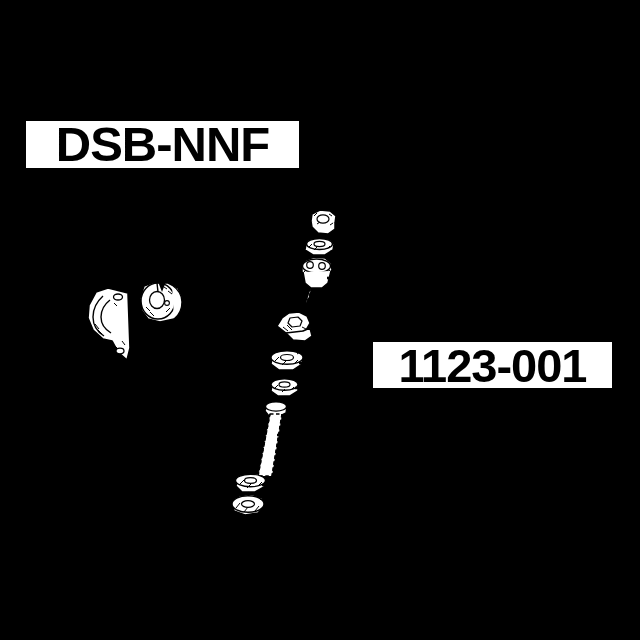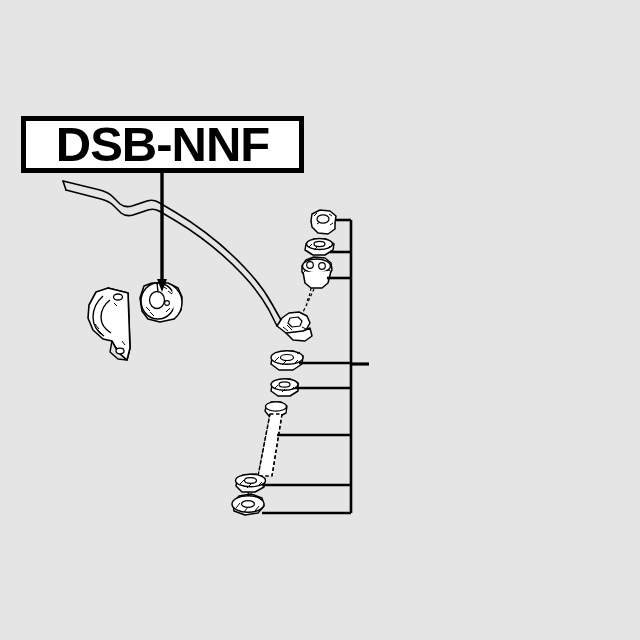--- a/index.html
+++ b/index.html
@@ -10,21 +10,21 @@
   body {
     width: 640px;
     height: 640px;
     overflow: hidden;
     font-family: "Liberation Sans", sans-serif;
   }
   #diagram-root {
     position: relative;
     width: 640px;
     height: 640px;
-    background: #e5e5e5;
+    background: #000000;
   }
   #diagram-svg {
     position: absolute;
     left: 0;
     top: 0;
     width: 640px;
     height: 640px;
   }
   .label-box {
     position: absolute;
@@ -233,14 +233,17 @@
 
       <line x1="351" y1="364" x2="369" y2="364" stroke-width="3.2"></line>
     </g>
 
   </svg>
 
   <div class="label-box" id="label-box-left">
     <span class="label-text">DSB-NNF</span>
   </div>
 
+  <div class="label-box" id="label-box-right">
+    <span class="label-text">1123-001</span>
+  </div>
 
 </div>
 
 </body></html>

